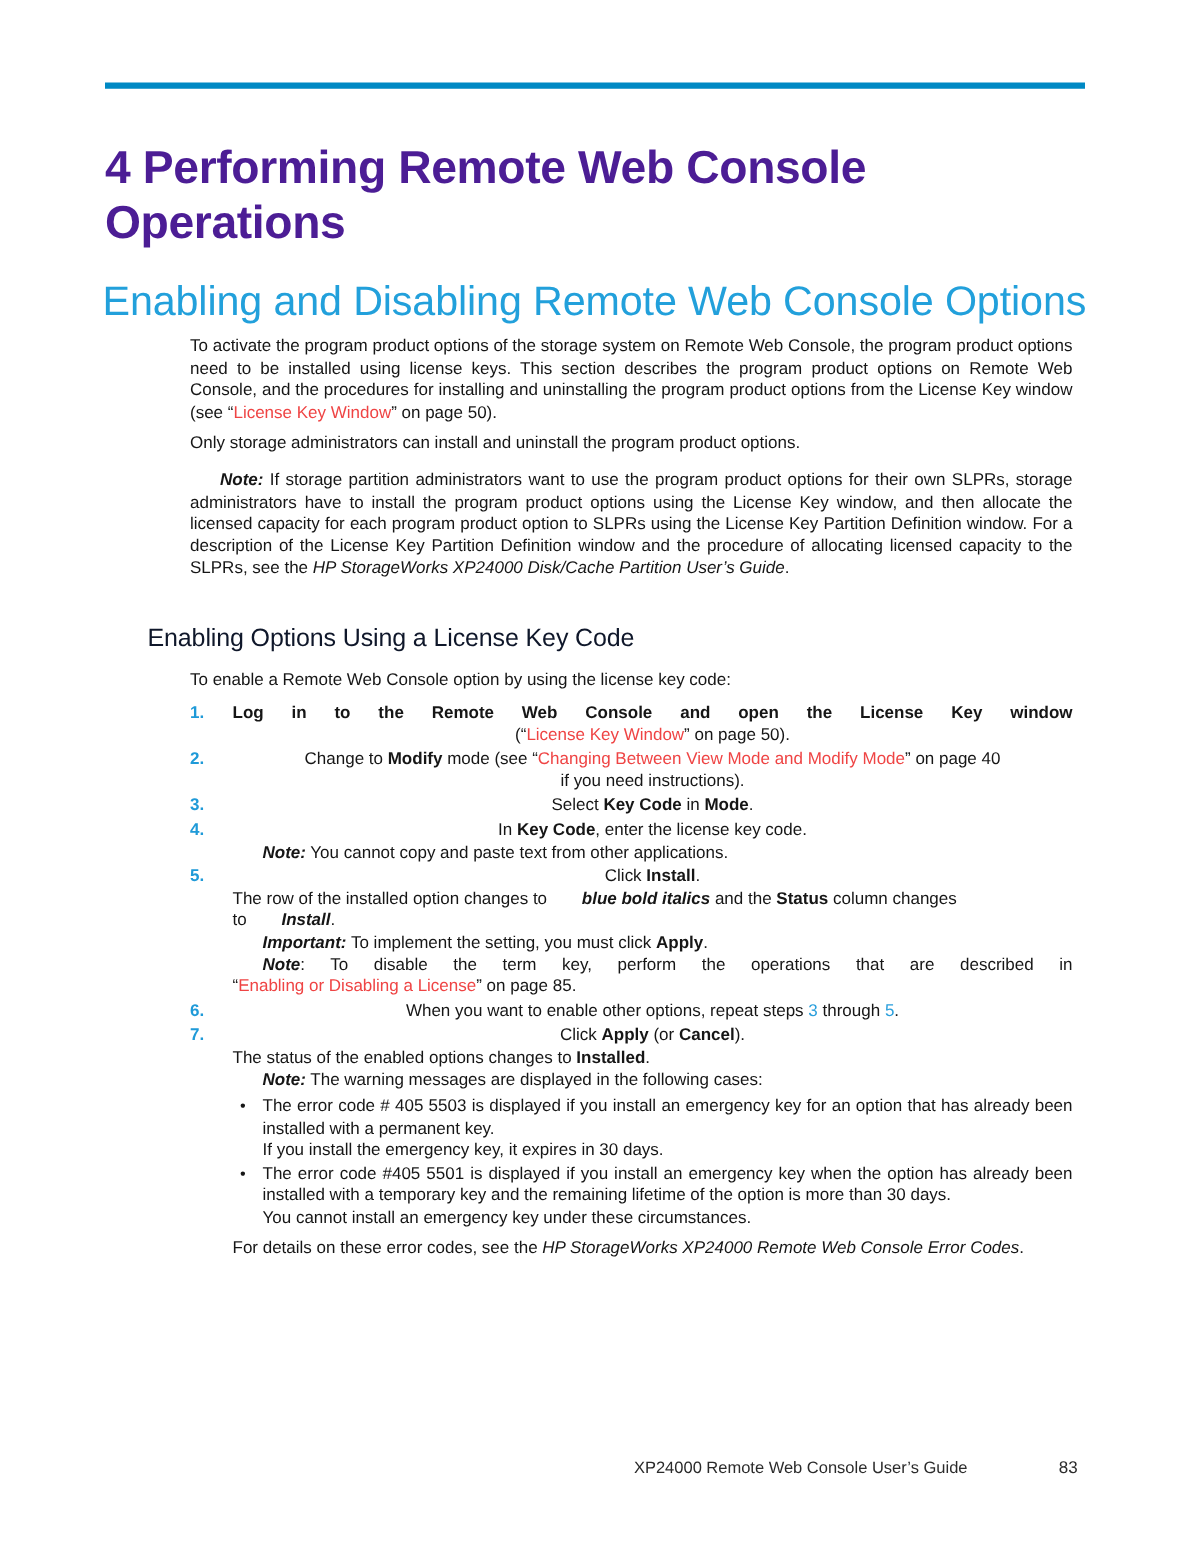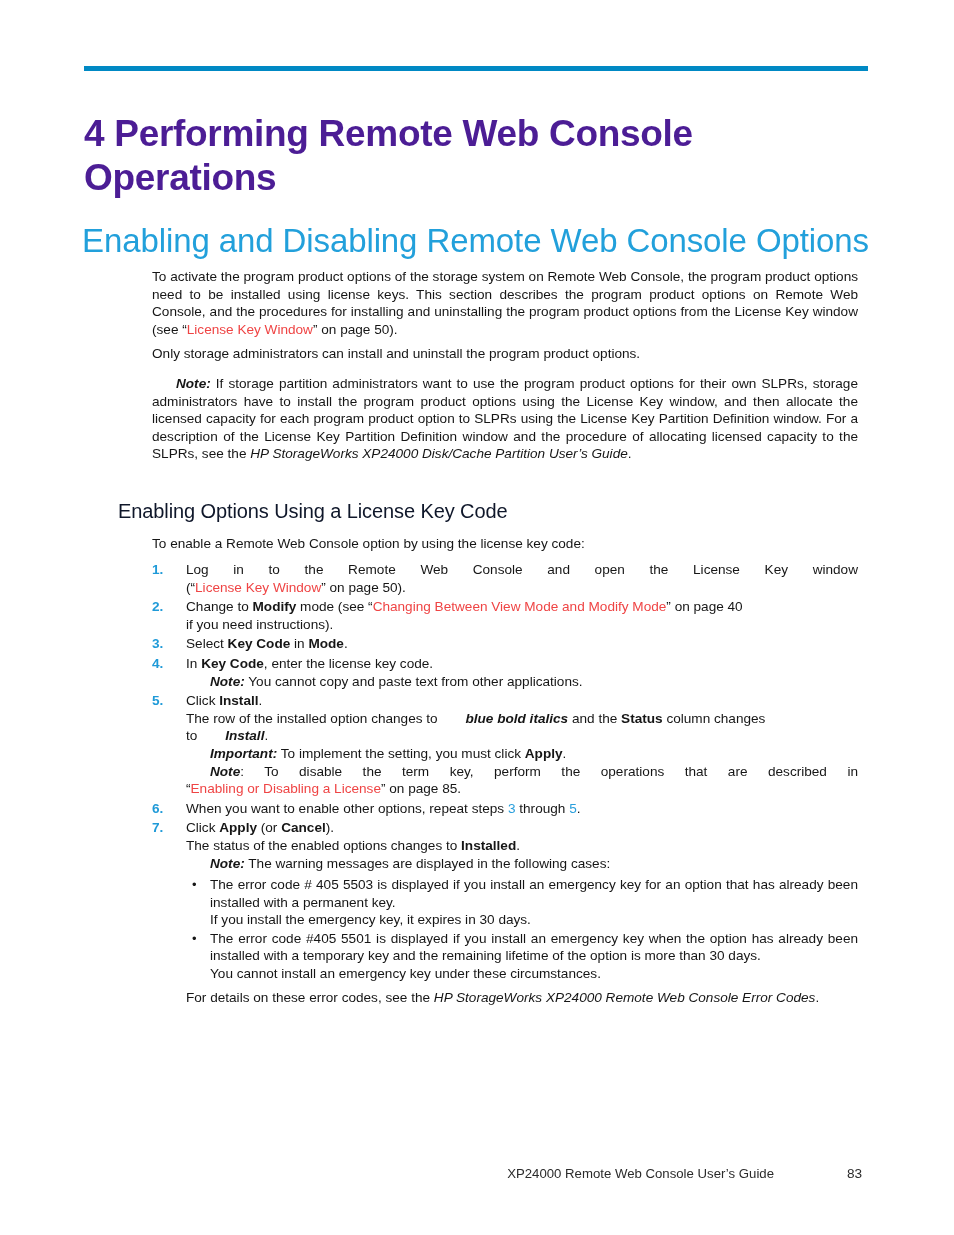--- a/index.html
+++ b/index.html
@@ -100,24 +100,25 @@
   }
   .step-num {
     position: absolute;
     left: 0;
     top: 0;
     width: 24px;
     text-align: left;
     font-weight: bold;
     color: #1f9ad8;
   }
-  .step-line { display: block; }
+  .step-line { display: block; text-align: center; }
   .step-line.spread {
     text-align: justify;
     text-align-last: justify;
+    font-weight: bold;
   }
   .sub { display: block; }
 
   
   .bullets {
     margin-top: 4px;
     padding-left: 2px;
   }
   .bullet {
     position: relative;

